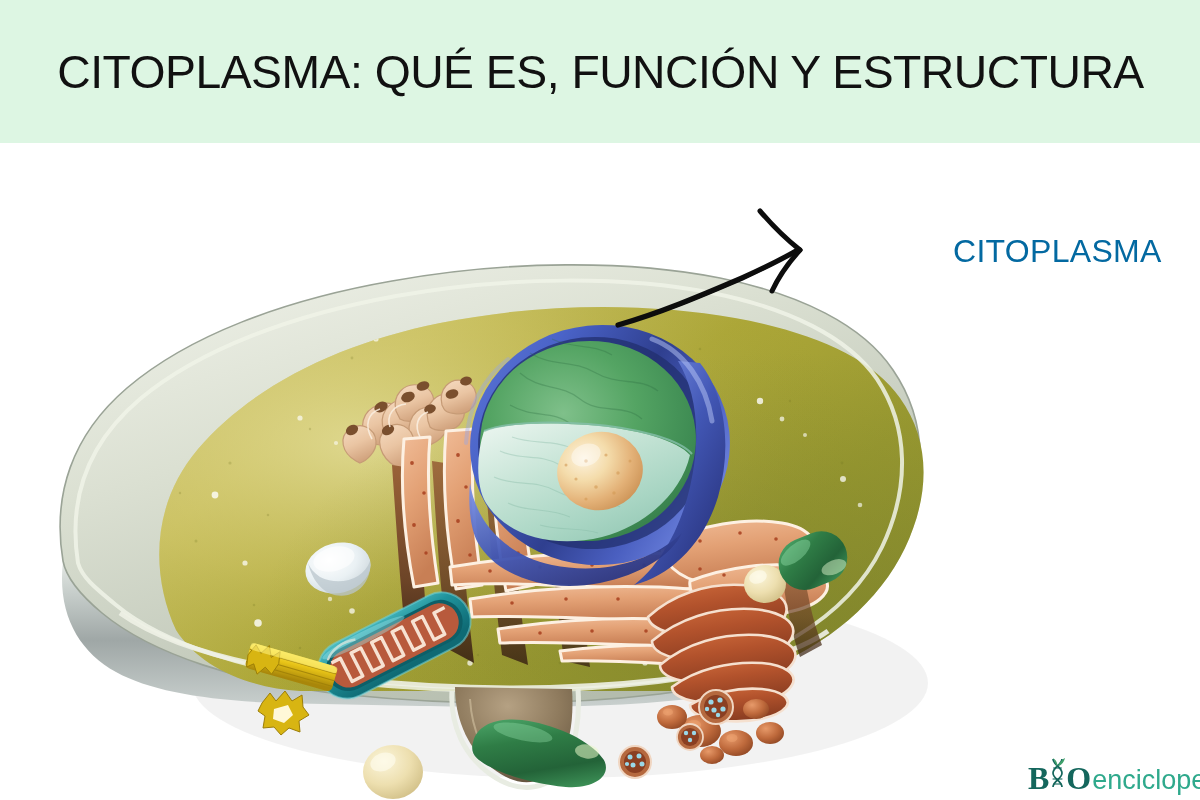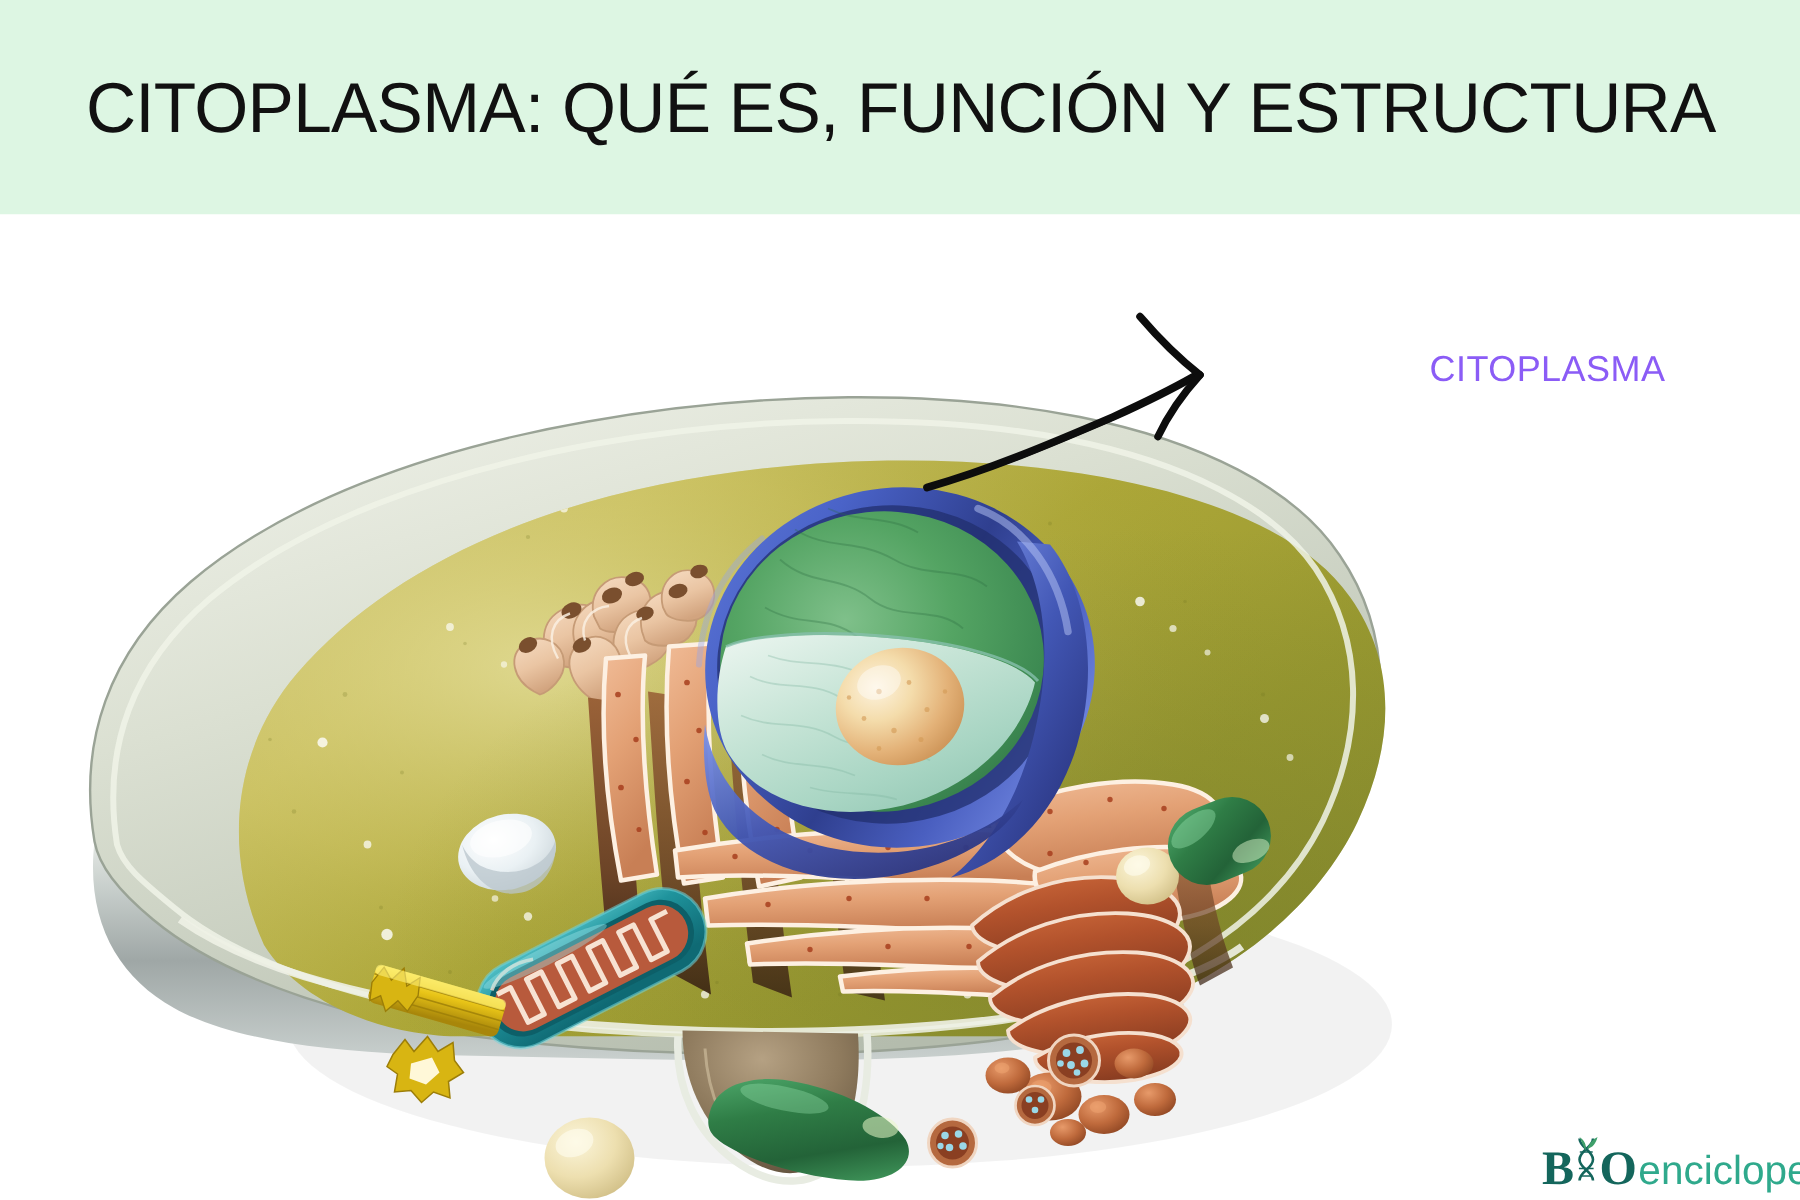--- a/index.html
+++ b/index.html
@@ -32,23 +32,23 @@
 
   
   .stage{position:absolute;left:0;top:143px;width:1200px;height:657px;background:#fff;}
   .stage svg{display:block;}
 
   
   .callout-label{
     position:absolute;
     left:953px;top:233px;
     font-family:"Liberation Sans", sans-serif;
-    font-size:24px;
+    font-size:32px;
     letter-spacing:0.3px;
-    color:#8b5cf6;
+    color:#0369a1;
     white-space:nowrap;
   }
 
   
   .logo{
     position:absolute;
     left:1028px;top:757px;
     display:flex;align-items:baseline;
     white-space:nowrap;
   }

